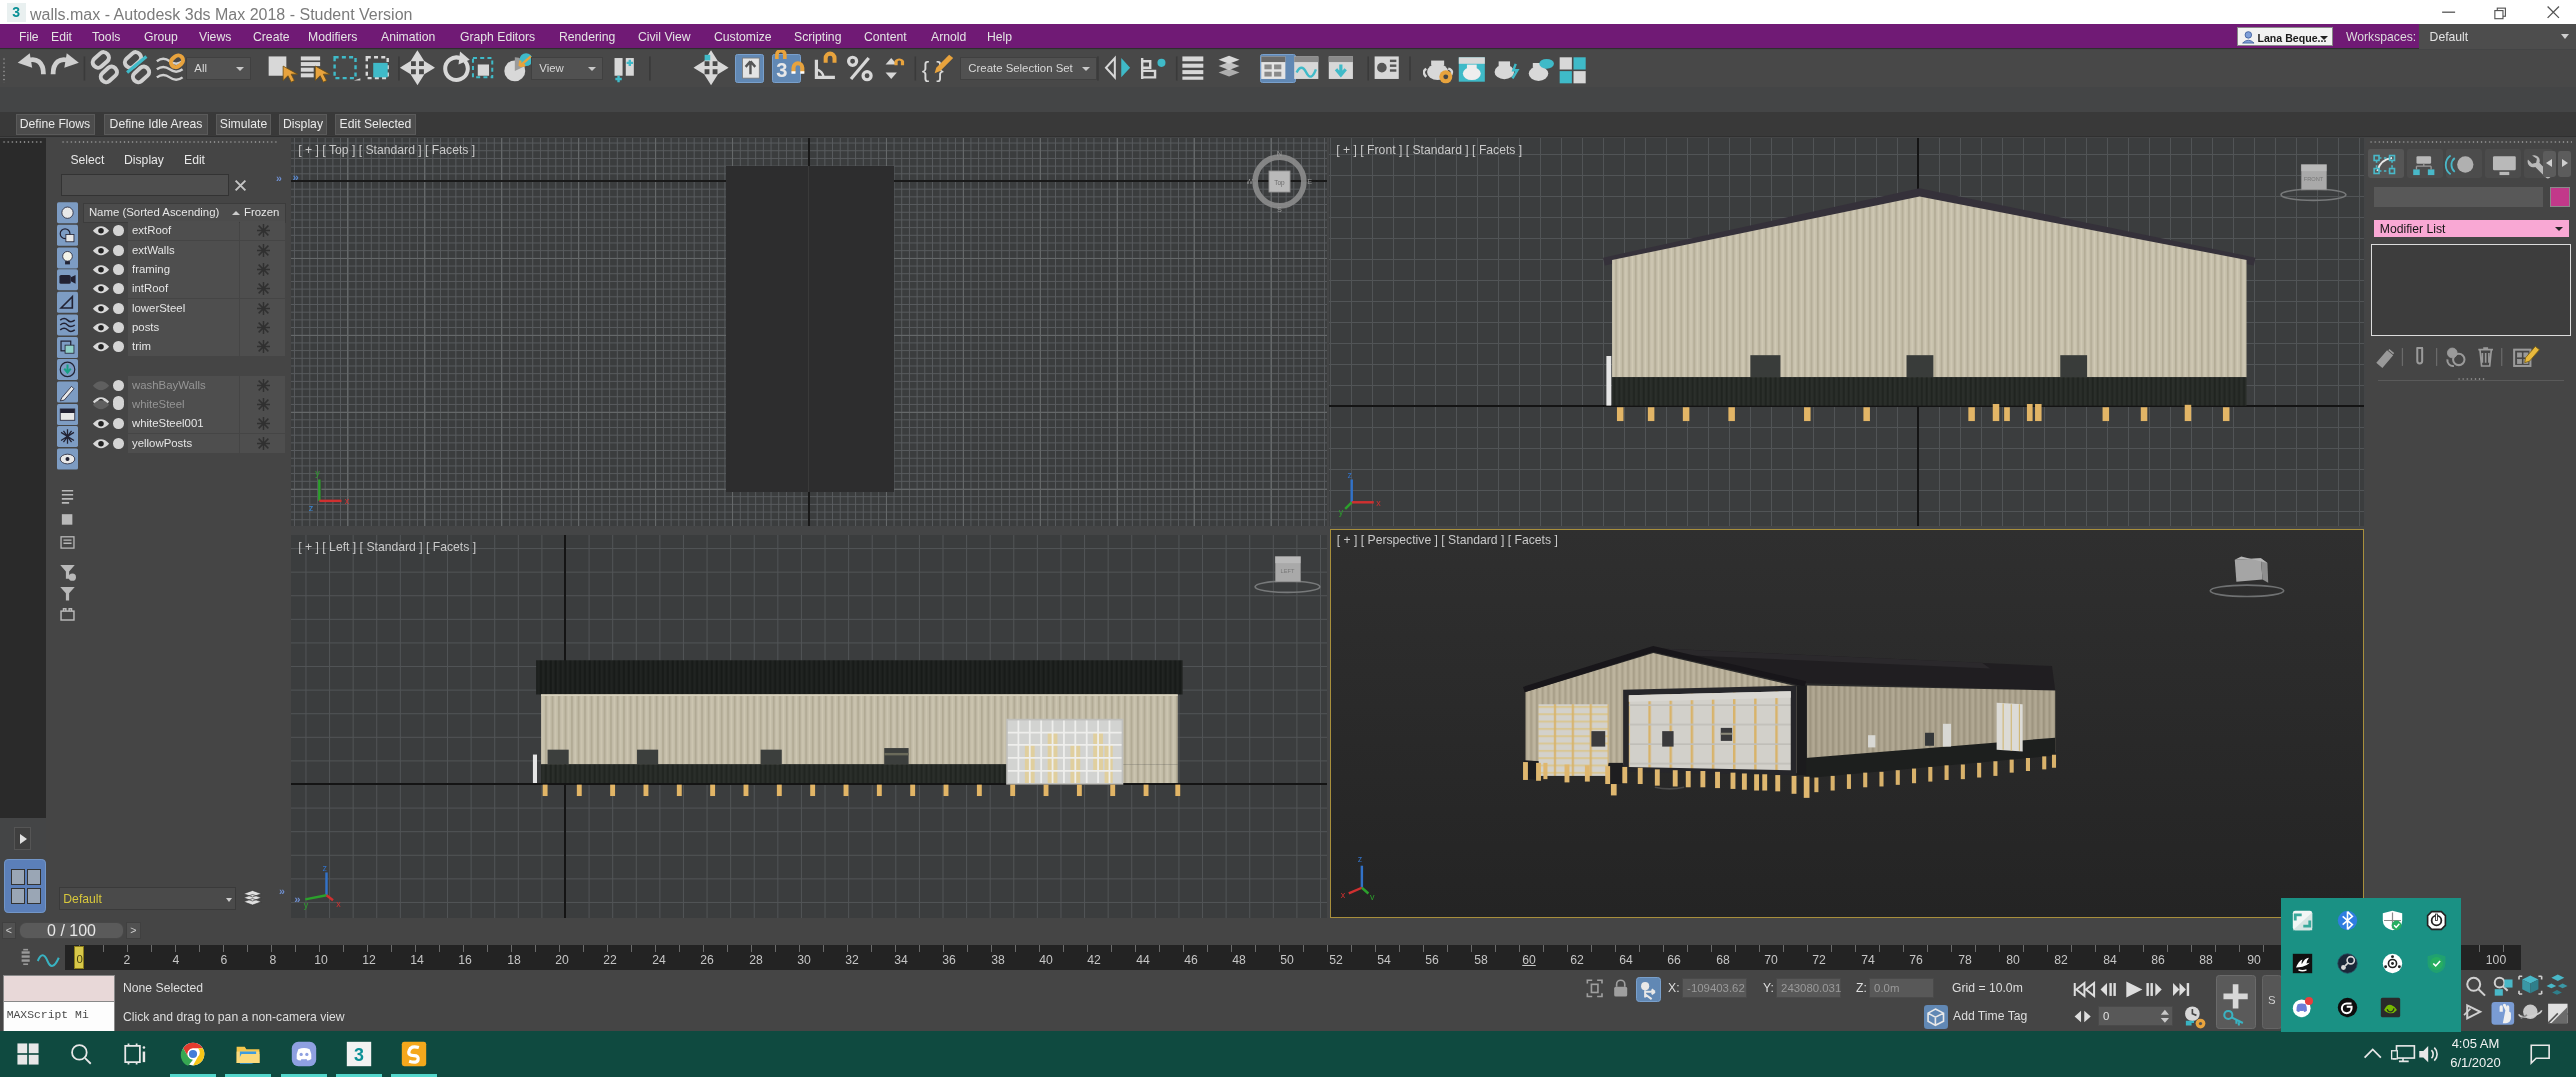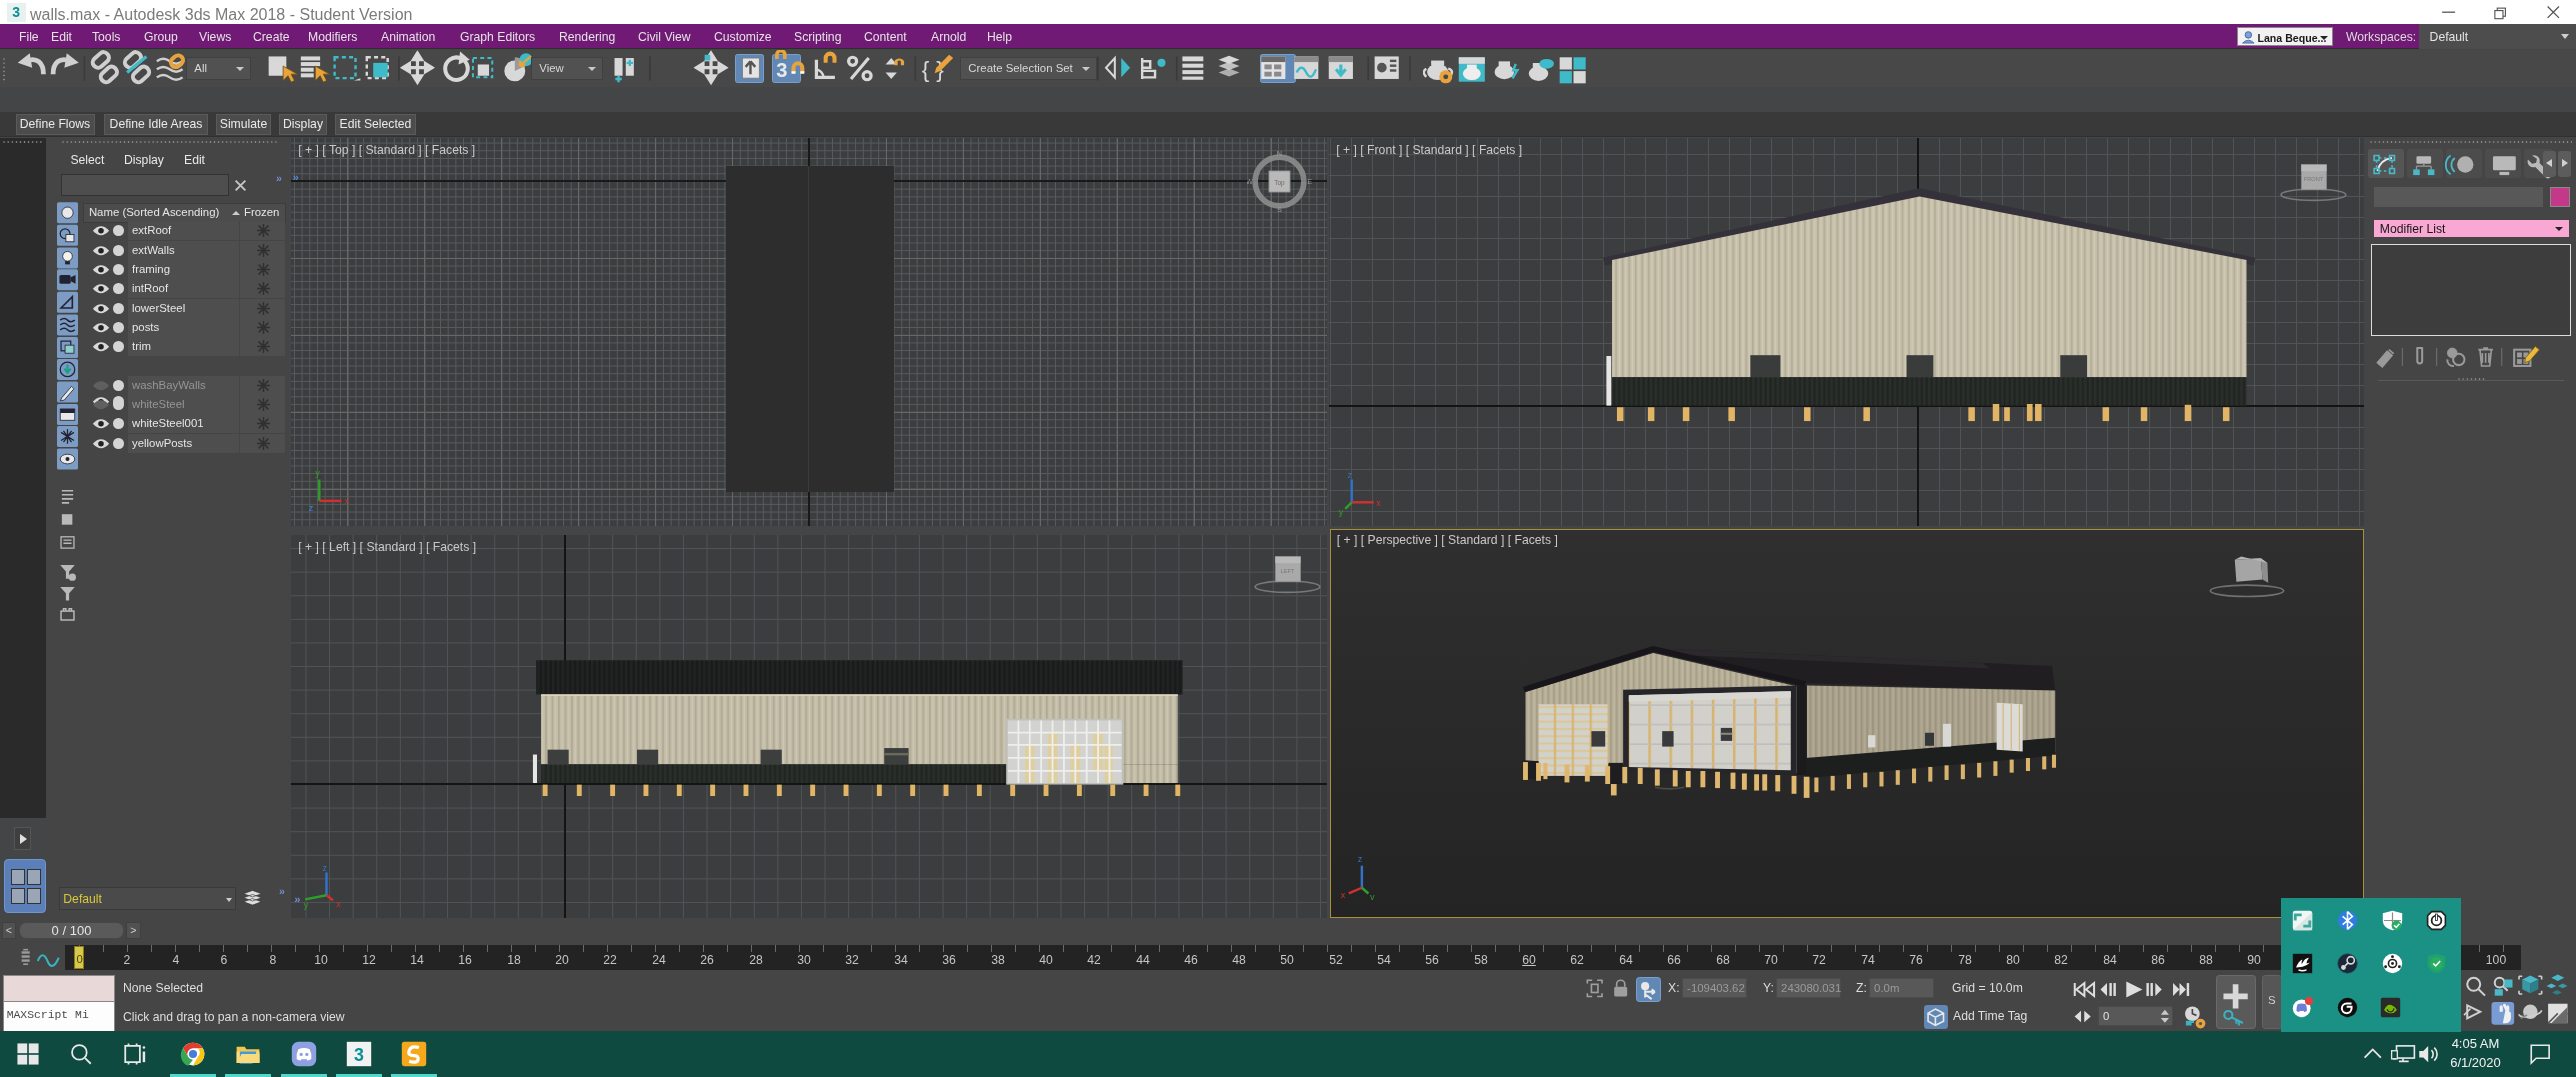--- a/index.html
+++ b/index.html
@@ -966,21 +966,21 @@
     </g>
     <path d="M196 18 L208 4 l5 4 -12 14 -6 2 Z" fill="#e8b93d" stroke="#7a6010" stroke-width="1"></path>
   </svg>
   <div class="abs" style="left:12.2px; top:242px; width:186px; height:0.8px; background:#5a5a5a;"></div>
   <div class="grip" style="left:91px; top:239px; width:29px;"></div>
 </div>
 
 <div id="belowvp">
 
   <div class="abs" style="left:1.6px; top:4.1px; width:14.7px; height:17px; background:#515151; border:0.8px solid #404040; color:#ccc; font-size:10.6px; text-align:center; line-height:15.5px;">&lt;</div>
-  <div class="abs" style="left:19px; top:4.1px; width:105px; height:17px; background:#5a5a5a; border:0.8px solid #474747; border-radius:7.3px; color:#e6e6e6; font-size:13px; text-align:center; line-height:15.5px;">0 / 100</div>
+  <div class="abs" style="left:19px; top:4.1px; width:105px; height:17px; background:#5a5a5a; border:0.8px solid #474747; border-radius:7.3px; color:#e6e6e6; font-size:16px; text-align:center; line-height:15.5px;">0 / 100</div>
   <div class="abs" style="left:126px; top:4.1px; width:14.7px; height:17px; background:#515151; border:0.8px solid #404040; color:#ccc; font-size:10.6px; text-align:center; line-height:15.5px;">&gt;</div>
 
   <div id="ruler">
         <div class="num" style="left:14px;">0</div>
         <div class="num" style="left:62px;">2</div>
         <div class="num" style="left:111px;">4</div>
         <div class="num" style="left:159px;">6</div>
         <div class="num" style="left:208px;">8</div>
         <div class="num" style="left:256px;">10</div>
         <div class="num" style="left:304px;">12</div>

